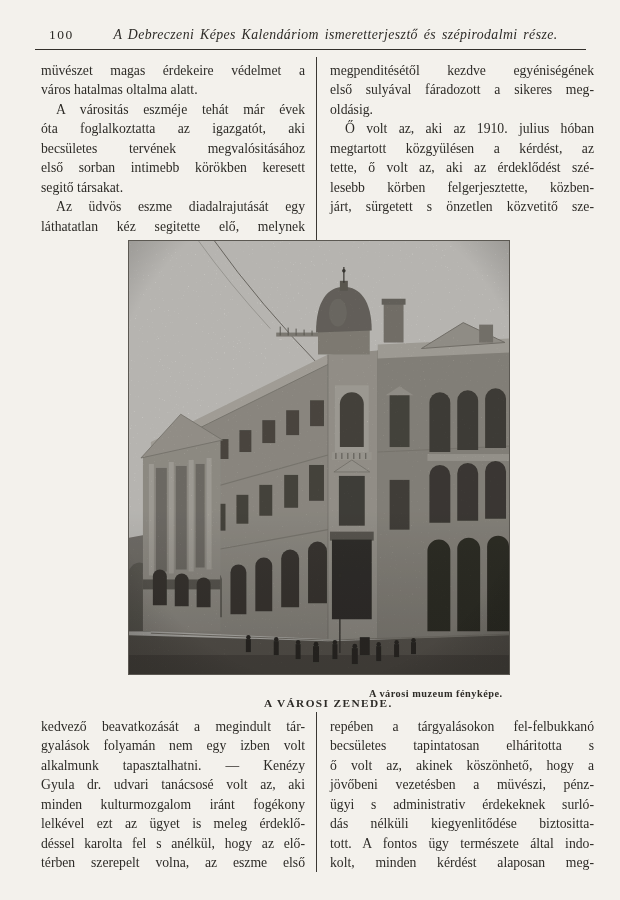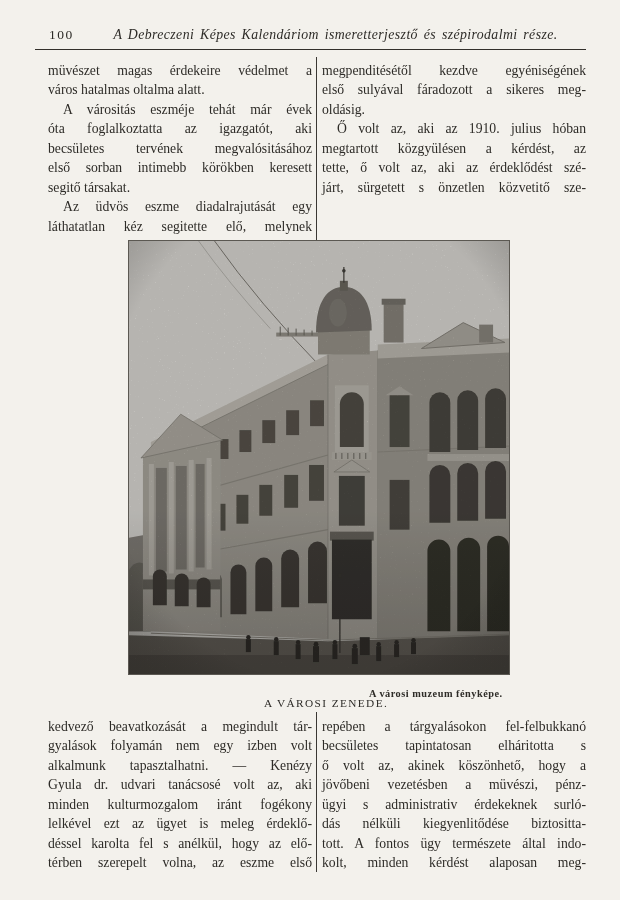--- a/index.html
+++ b/index.html
@@ -10,38 +10,38 @@
   }
   .page{position:absolute;inset:0;}
   .pagenum{position:absolute;left:49px;top:27px;font-size:13.5px;letter-spacing:1.5px;}
   .htitle{position:absolute;left:70px;right:35px;top:27px;text-align:center;
     font-style:italic;font-size:13.8px;letter-spacing:0.4px;word-spacing:2px;margin-left:16px;}
   .hrule{position:absolute;left:35px;top:49px;width:551px;height:1.4px;background:#33302b;}
   .vdiv{position:absolute;left:316px;width:1.1px;background:#3a3733;}
   .vdiv.top{top:57px;height:186px;}
   .vdiv.bottom{top:712px;height:160px;}
   .col{position:absolute;width:264px;}
-  .col.l{left:48px;}
-  .col.r{left:322px;}
+  .col.l{left:41px;}
+  .col.r{left:330px;}
   .col.topband{top:61px;}
   .col.bottomband{top:717px;}
   .tline{
     font-size:13.7px;line-height:19.45px;
     text-align:justify;text-align-last:justify;
   }
   .tline.indent{text-indent:15px;}
   .tline.lastline{text-align-last:left;}
   .it{}
   .photo{
     position:absolute;left:128px;top:240px;width:382px;height:435px;
     border:1px solid #5b5852;box-sizing:border-box;background:#e5e3de;
   }
   .photo svg{display:block;width:100%;height:100%;}
   .cap-credit{position:absolute;left:369px;top:688px;font-size:10.3px;font-weight:bold;letter-spacing:0.5px;}
-  .cap-main{position:absolute;left:264px;top:697px;font-size:11.3px;font-weight:normal;letter-spacing:1.4px;}
+  .cap-main{position:absolute;left:264px;top:697px;font-size:11.3px;font-weight:bold;letter-spacing:1.4px;}
 </style>
 </head>
 <body>
 
 <div class="page">
 
   <div class="pagenum">100</div>
   <div class="htitle">A Debreczeni Képes Kalendáriom ismeretterjesztő és szépirodalmi része.</div>
   <div class="hrule"></div>
 
@@ -59,20 +59,21 @@
       <div class="tline indent"><span>Az üdvös eszme diadalrajutását egy</span></div>
       <div class="tline"><span>láthatatlan kéz segitette elő, melynek</span></div>
     </div>
   <div class="col r topband">
       <div class="tline"><span>megpenditésétől kezdve egyéniségének</span></div>
       <div class="tline"><span>első sulyával fáradozott a sikeres meg-</span></div>
       <div class="tline lastline"><span>oldásig.</span></div>
       <div class="tline indent"><span>Ő volt az, aki az 1910. julius hóban</span></div>
       <div class="tline"><span>megtartott közgyülésen a kérdést, az</span></div>
       <div class="tline"><span>tette, ő volt az, aki az érdeklődést szé-</span></div>
+      <div class="tline"><span>lesebb körben felgerjesztette, közben-</span></div>
       <div class="tline"><span>járt, sürgetett s önzetlen közvetitő sze-</span></div>
     </div>
 
   <div class="photo">
     <svg viewBox="0 0 382 435" preserveAspectRatio="none">
       <defs>
         <filter id="soft">
             <feGaussianBlur stdDeviation="0.55"></feGaussianBlur>
           </filter>
         <filter id="grain" x="0" y="0" width="100%" height="100%">

